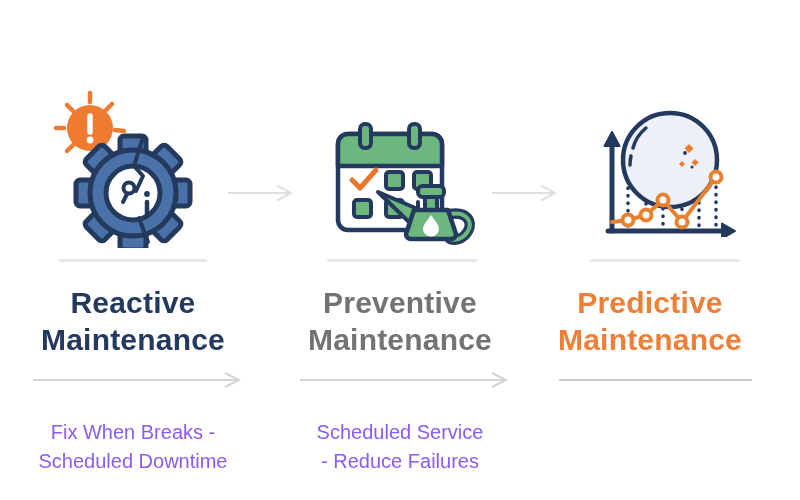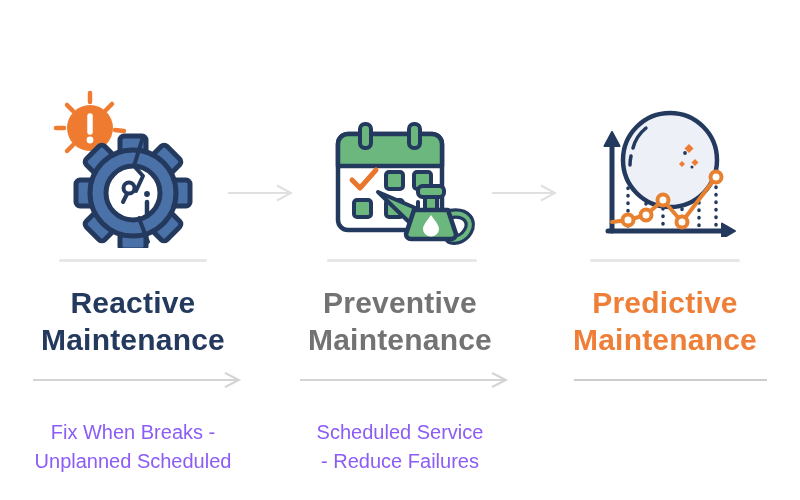--- a/index.html
+++ b/index.html
@@ -12,21 +12,21 @@
   .icon-shadow{position:absolute;height:3px;background:#e7e7e7;border-radius:2px;top:259px;}
   .shadow-1{left:59px;width:148px;}
   .shadow-2{left:327px;width:150px;}
   .shadow-3{left:590px;width:150px;}
   .flow-arrow{position:absolute;top:184px;}
   .flow-arrow-1{left:226px;}
   .flow-arrow-2{left:490px;}
   .col{position:absolute;top:284px;width:240px;text-align:center;}
   .col-1{left:13px;}
   .col-2{left:280px;}
-  .col-3{left:545px;}
+  .col-3{left:530px;}
   .title{margin:0;font-size:30px;font-weight:700;line-height:37px;letter-spacing:0.2px;}
   .title span{display:block;}
   .divider{margin:14px auto 0 auto;display:block;transform:translateX(8px);}
   .divider-line{transform:translateX(5px);}
   .desc{margin:30px 0 0 0;font-size:20px;line-height:29px;color:#8b5cf6;}
   .desc span{display:block;}
 </style>
 </head>
 <body>
 
@@ -150,21 +150,21 @@
     <h2 class="title" style="color: rgb(36, 57, 94);">
       <span>Reactive</span>
       <span>Maintenance</span>
     </h2>
     <svg class="divider" width="218" height="16" viewBox="0 0 218 16">
       <line x1="1" y1="8" x2="206" y2="8" stroke="#d4d4d4" stroke-width="2"></line>
       <polyline points="193,1 207,8 193,15" fill="none" stroke="#d4d4d4" stroke-width="2"></polyline>
     </svg>
     <p class="desc">
       <span>Fix When Breaks -</span>
-      <span>Unplanned Scheduled</span>
+      <span>Scheduled Downtime</span>
     </p>
   </section>
 
   <section class="col col-2">
     <h2 class="title" style="color: #737373;">
       <span>Preventive</span>
       <span>Maintenance</span>
     </h2>
     <svg class="divider" width="218" height="16" viewBox="0 0 218 16">
       <line x1="1" y1="8" x2="206" y2="8" stroke="#d4d4d4" stroke-width="2"></line>

